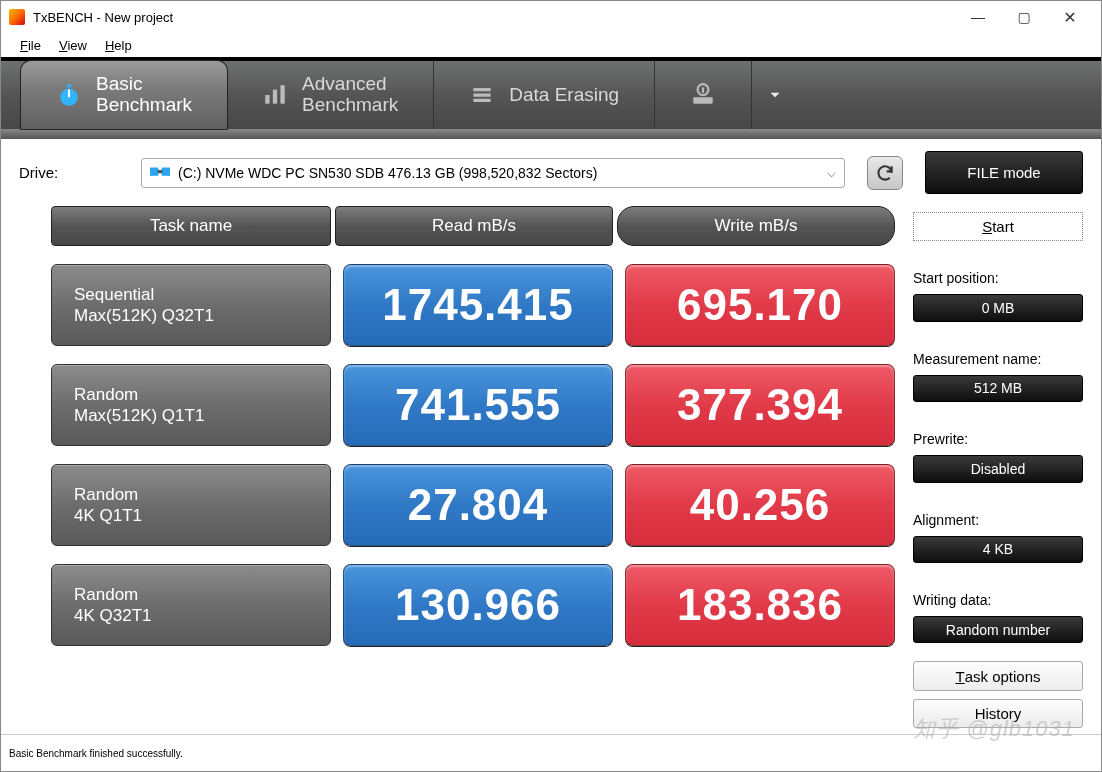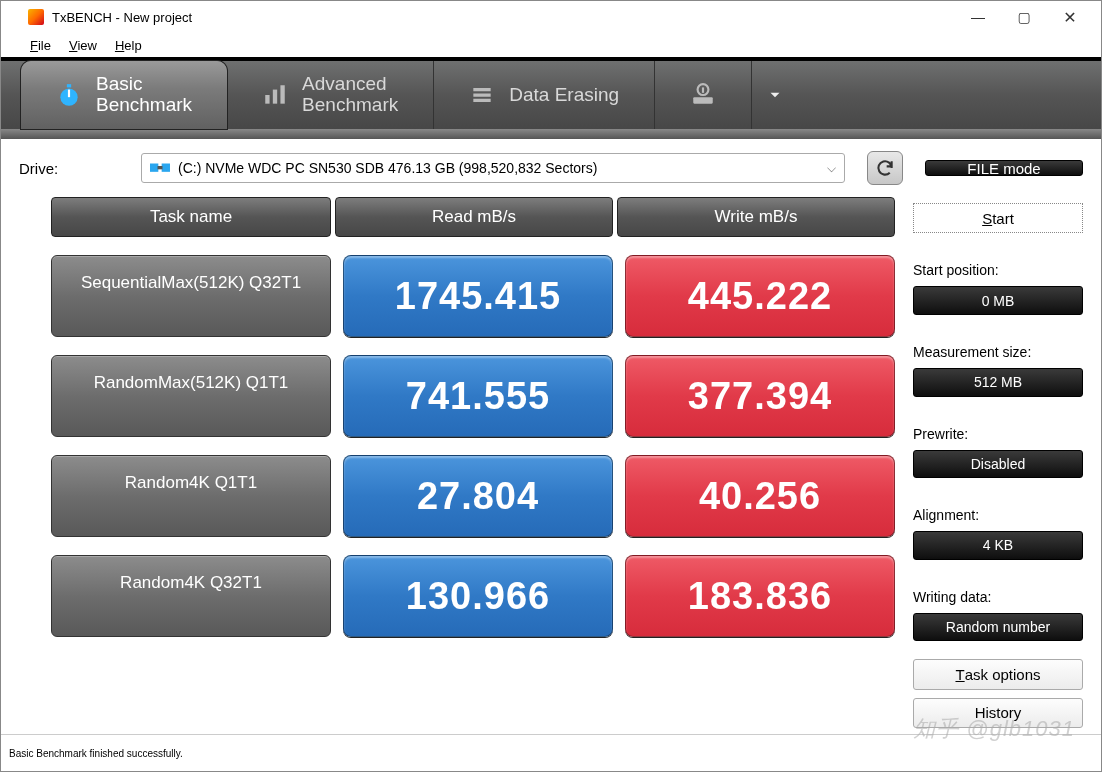--- a/index.html
+++ b/index.html
@@ -1,27 +1,27 @@
 <!DOCTYPE html>
 <html><head>
 <meta charset="utf-8">
 <style>
 * { margin: 0; padding: 0; box-sizing: border-box; font-family: "Segoe UI", Arial, sans-serif; }
 body { width: 1102px; height: 772px; background: #fff; border: 1px solid #888; display: flex; flex-direction: column; overflow: hidden; }
 
 
-.titlebar { height: 32px; display: flex; align-items: center; padding: 0 8px; background: #fff; margin-left: 19px; }
+.titlebar { height: 32px; display: flex; align-items: center; padding: 0 8px; background: #fff; }
 .titlebar .app-icon { width: 16px; height: 16px; margin-right: 8px; background: linear-gradient(135deg,#f7b500,#ff6a00,#d0021b); border-radius: 2px; }
 .titlebar .title { flex: 1; font-size: 13px; color: #000; }
 .titlebar .win-btns { display: flex; }
 .titlebar .win-btn { width: 46px; height: 32px; display: flex; align-items: center; justify-content: center; font-size: 14px; color: #333; cursor: pointer; }
 .titlebar .win-btn.close { font-size: 16px; }
 
 
-.menubar { height: 24px; display: flex; align-items: center; padding: 0 29px; gap: 18px; font-size: 13px; }
+.menubar { height: 24px; display: flex; align-items: center; padding: 0 19px; gap: 18px; font-size: 13px; }
 .menubar .menu-item { cursor: pointer; }
 .menubar .menu-item u { text-decoration: underline; }
 
 
 .tabstrip-wrap { background: #000; padding-top: 4px; }
 .tabstrip { height: 68px; display: flex; align-items: stretch; background: linear-gradient(#6f7070,#555 50%,#474747); padding: 0 20px; }
 .tab { display: flex; align-items: center; gap: 14px; padding: 0 35px; color: #d9d9d9; font-size: 19px; cursor: pointer; border-right: 1px solid #333; position: relative; }
 .tab.active { background: linear-gradient(#9a9a9a,#7b7b7b 40%,#616161); color: #fff; border-radius: 10px 10px 0 0; border-right: none; box-shadow: 0 0 0 1px #222; }
 .tab .tab-icon { width: 26px; height: 26px; display:flex; align-items:center; justify-content:center; }
 .tab .tab-label { line-height: 1.1; white-space: pre; }
@@ -31,34 +31,34 @@
 
 
 .drive-row { display: flex; align-items: center; padding: 12px 18px; gap: 22px; }
 .drive-row .lbl { font-size: 15px; width: 100px; }
 .drive-select { flex: 1; display: flex; align-items: center; border: 1px solid #aaa; border-radius: 3px; height: 30px; padding: 0 8px; background: #fff; cursor: pointer; }
 .drive-select .drv-icon { width:20px; height:16px; margin-right:8px; }
 .drive-select .drv-text { flex:1; font-size: 14px; }
 .drive-select .chev { color:#666; font-size:12px; }
 .refresh-btn { width: 36px; height: 34px; background: linear-gradient(#e8e8e8,#c7c7c7); border: 1px solid #888; border-radius: 6px; display:flex; align-items:center; justify-content:center; cursor:pointer; }
 .refresh-btn svg{width:20px;height:20px;}
-.mode-btn { width: 158px; height: 16px; background: linear-gradient(#3a3a3a,#0e0e0e); color:#fff; border:1px solid #000; border-radius:3px; font-size:15px; cursor:pointer; display:flex;align-items:center;justify-content:center; }
+.mode-btn { width: 158px; height: 43px; background: linear-gradient(#3a3a3a,#0e0e0e); color:#fff; border:1px solid #000; border-radius:3px; font-size:15px; cursor:pointer; display:flex;align-items:center;justify-content:center; }
 
 
 .main { flex:1; display:flex; padding: 0 18px 6px 18px; gap: 18px; overflow:hidden;}
 .results { flex:1; display:flex; flex-direction:column; gap: 18px; padding-left: 32px;}
 .header-row { display:flex; gap: 4px; height: 40px; }
 .header-cell { background: linear-gradient(#7d7d7d,#555 50%,#474747); color:#fff; font-size:17px; display:flex; align-items:center; justify-content:center; border-radius:4px; border:1px solid #222; }
 .header-cell.task { flex: 0 0 280px; }
 .header-cell.read { flex:1; }
-.header-cell.write{ flex:1; }
+.header-cell.write{ flex:1;border-radius:17px; }
 
 .result-row { display:flex; gap:12px; height: 82px; }
-.task-cell { flex:0 0 280px; background: linear-gradient(#8c8c8c,#6d6d6d 50%,#595959); border:1px solid #333; border-radius:6px; color:#fff; padding: 16px 22px; display:flex; flex-direction:row; justify-content:center; font-size:17px; line-height:1.25; box-shadow: inset 0 1px 0 rgba(255,255,255,.25);}
-.val-cell { flex:1; border-radius:8px; color:#fff; font-size:38px; font-weight:600; display:flex; align-items:center; justify-content:center; letter-spacing:1px; box-shadow: inset 0 2px 2px rgba(255,255,255,.35), 0 1px 0 #222; border:1px solid rgba(0,0,0,.4);}
+.task-cell { flex:0 0 280px; background: linear-gradient(#8c8c8c,#6d6d6d 50%,#595959); border:1px solid #333; border-radius:6px; color:#fff; padding: 16px 22px; display:flex; flex-direction:column; justify-content:center; font-size:17px; line-height:1.25; box-shadow: inset 0 1px 0 rgba(255,255,255,.25);}
+.val-cell { flex:1; border-radius:8px; color:#fff; font-size:44px; font-weight:600; display:flex; align-items:center; justify-content:center; letter-spacing:1px; box-shadow: inset 0 2px 2px rgba(255,255,255,.35), 0 1px 0 #222; border:1px solid rgba(0,0,0,.4);}
 .val-cell.read { background: linear-gradient(#4b95dc,#3079c6 50%,#266bb8); }
 .val-cell.write{ background: linear-gradient(#ef5a66,#e13a49 50%,#d72c3c); }
 
 
 .side { width: 170px; display:flex; flex-direction:column; gap: 8px; padding-top: 6px;}
 .side-btn { height: 32px; background:#fff; border:1px dotted #888; font-size:15px; cursor:pointer; display:flex;align-items:center;justify-content:center;}
 .side-btn.solid { border:1px solid #aaa; border-radius:3px; background: linear-gradient(#fdfdfd,#ececec);}
 .side-label { font-size:14px; margin-top:21px;}
 .side-val { height: 30px; background: linear-gradient(#3a3a3a,#0e0e0e); color:#fff; font-size:14px; border:1px solid #000; border-radius:3px; display:flex;align-items:center;justify-content:center; cursor:pointer;}
 
@@ -165,21 +165,21 @@
       <div class="header-cell read">Read mB/s</div>
       <div class="header-cell write">Write mB/s</div>
     </div>
 
     <div class="result-row">
       <div class="task-cell">
         <span>Sequential</span>
         <span>Max(512K) Q32T1</span>
       </div>
       <div class="val-cell read">1745.415</div>
-      <div class="val-cell write">445.222</div>
+      <div class="val-cell write">695.170</div>
     </div>
 
     <div class="result-row">
       <div class="task-cell">
         <span>Random</span>
         <span>Max(512K) Q1T1</span>
       </div>
       <div class="val-cell read">741.555</div>
       <div class="val-cell write">377.394</div>
     </div>
@@ -202,21 +202,21 @@
       <div class="val-cell write">183.836</div>
     </div>
   </div>
 
   <div class="side">
     <button class="side-btn"><u>S</u>tart</button>
 
     <div class="side-label">Start position:</div>
     <div class="side-val">0 MB</div>
 
-    <div class="side-label">Measurement size:</div>
+    <div class="side-label">Measurement name:</div>
     <div class="side-val">512 MB</div>
 
     <div class="side-label">Prewrite:</div>
     <div class="side-val">Disabled</div>
 
     <div class="side-label">Alignment:</div>
     <div class="side-val">4 KB</div>
 
     <div class="side-label">Writing data:</div>
     <div class="side-val">Random number</div>

